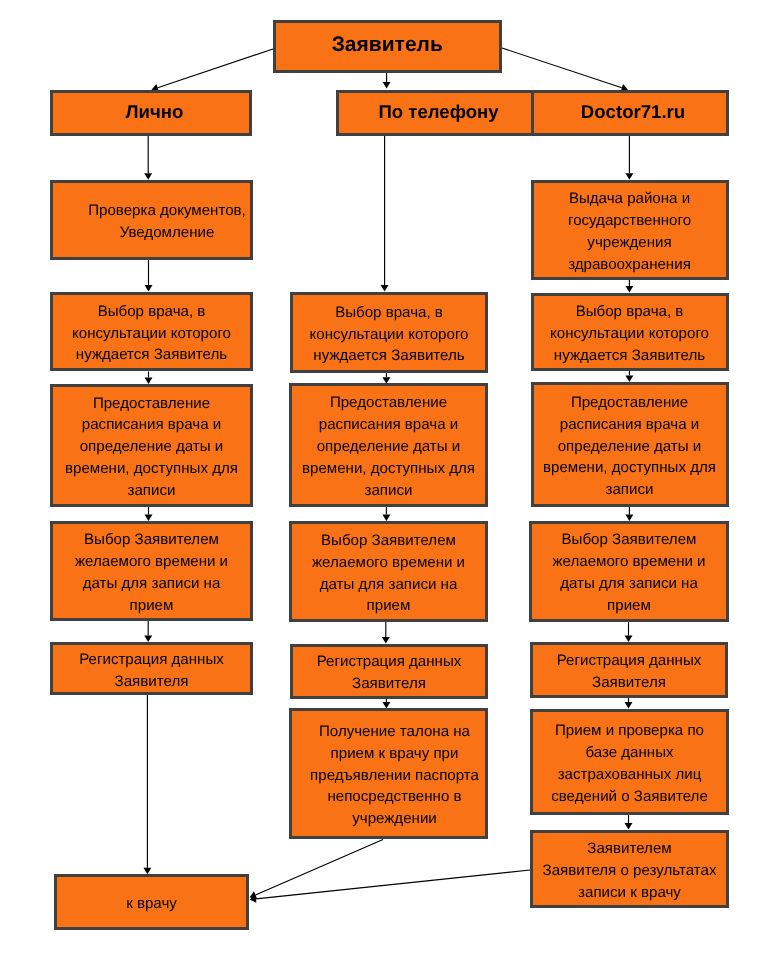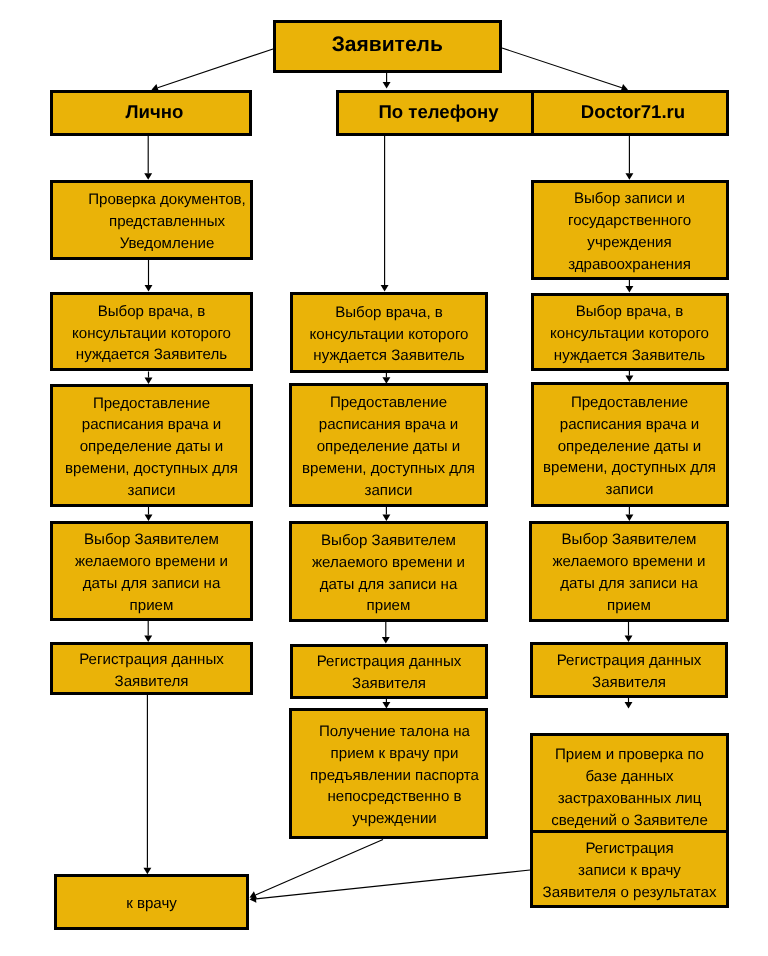--- a/index.html
+++ b/index.html
@@ -1,21 +1,21 @@
 <!DOCTYPE html>
 <html><head>
 <meta charset="utf-8">
 <title>Flowchart</title>
 <style>
   html,body{margin:0;padding:0;background:#ffffff;}
   body{width:768px;height:956px;position:relative;overflow:hidden;
        font-family:"Liberation Sans","DejaVu Sans",sans-serif;}
   #stage{position:absolute;left:0;top:0;width:768px;height:956px;background:#fff;}
   #arrows{position:absolute;left:0;top:0;z-index:1;}
-  .node{position:absolute;box-sizing:border-box;border:3px solid #000000;background:#eab308;
+  .node{position:absolute;box-sizing:border-box;border:3px solid #404040;background:#f97316;
         display:flex;align-items:center;justify-content:center;z-index:2;}
   .node .txt{display:block;width:100%;text-align:center;color:#000;position:relative;top:2px;
              -webkit-font-smoothing:antialiased;text-rendering:geometricPrecision;
              will-change:opacity;opacity:0.9999;}
   .node .ln{display:block;font-size:15.1px;line-height:21.9px;white-space:nowrap;}
   .node.head .ln{font-weight:bold;font-size:18.6px;line-height:20px;}
   .node.title .ln{font-weight:bold;font-size:21.0px;line-height:24px;}
   .node.title .txt{top:-1px;}
   .node.head .txt{top:-1px;padding-left:7px;}
 </style>
@@ -133,21 +133,20 @@
       </span>
     </div>
 <div class="node head" style="left:530.5px;top:90px;width:198px;height:46px;">
       <span class="txt">
         <span class="ln">Doctor71.ru</span>
       </span>
     </div>
 <div class="node" style="left:50px;top:180px;width:203px;height:80px;padding-left:31px;">
       <span class="txt">
         <span class="ln">Проверка документов,</span>
-        <span class="ln">представленных</span>
         <span class="ln">Уведомление</span>
       </span>
     </div>
 <div class="node" style="left:50px;top:292px;width:203px;height:79px;">
       <span class="txt">
         <span class="ln">Выбор врача, в</span>
         <span class="ln">консультации которого</span>
         <span class="ln">нуждается Заявитель</span>
       </span>
     </div>
@@ -208,21 +207,21 @@
       <span class="txt">
         <span class="ln">Получение талона на</span>
         <span class="ln">прием к врачу при</span>
         <span class="ln">предъявлении паспорта</span>
         <span class="ln">непосредственно в</span>
         <span class="ln">учреждении</span>
       </span>
     </div>
 <div class="node" style="left:530.5px;top:180px;width:198px;height:100px;">
       <span class="txt">
-        <span class="ln">Выбор записи и</span>
+        <span class="ln">Выдача района и</span>
         <span class="ln">государственного</span>
         <span class="ln">учреждения</span>
         <span class="ln">здравоохранения</span>
       </span>
     </div>
 <div class="node" style="left:530.5px;top:293px;width:198px;height:78px;">
       <span class="txt">
         <span class="ln">Выбор врача, в</span>
         <span class="ln">консультации которого</span>
         <span class="ln">нуждается Заявитель</span>
@@ -244,33 +243,33 @@
         <span class="ln">даты для записи на</span>
         <span class="ln">прием</span>
       </span>
     </div>
 <div class="node" style="left:530px;top:642px;width:198px;height:56px;">
       <span class="txt">
         <span class="ln">Регистрация данных</span>
         <span class="ln">Заявителя</span>
       </span>
     </div>
-<div class="node" style="left:530px;top:733px;width:199px;height:106px;">
+<div class="node" style="left:530px;top:709px;width:199px;height:106px;">
       <span class="txt">
         <span class="ln">Прием и проверка по</span>
         <span class="ln">базе данных</span>
         <span class="ln">застрахованных лиц</span>
         <span class="ln">сведений о Заявителе</span>
       </span>
     </div>
 <div class="node" style="left:530px;top:829.5px;width:199px;height:78.5px;">
       <span class="txt">
-        <span class="ln">Регистрация</span>
+        <span class="ln">Заявителем</span>
+        <span class="ln">Заявителя о результатах</span>
         <span class="ln">записи к врачу</span>
-        <span class="ln">Заявителя о результатах</span>
       </span>
     </div>
 <div class="node" style="left:54px;top:874px;width:195px;height:56px;">
       <span class="txt">
         <span class="ln">к врачу</span>
       </span>
     </div>
 </div>
 
 </body></html>

